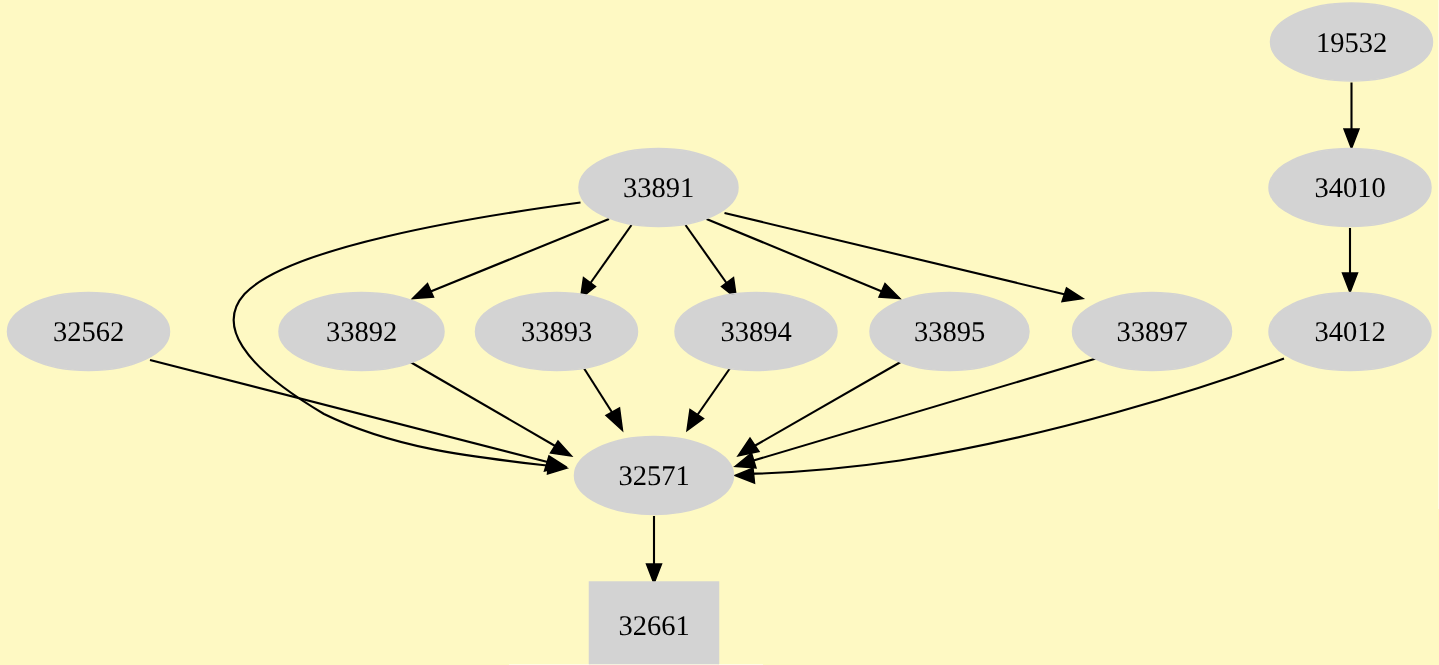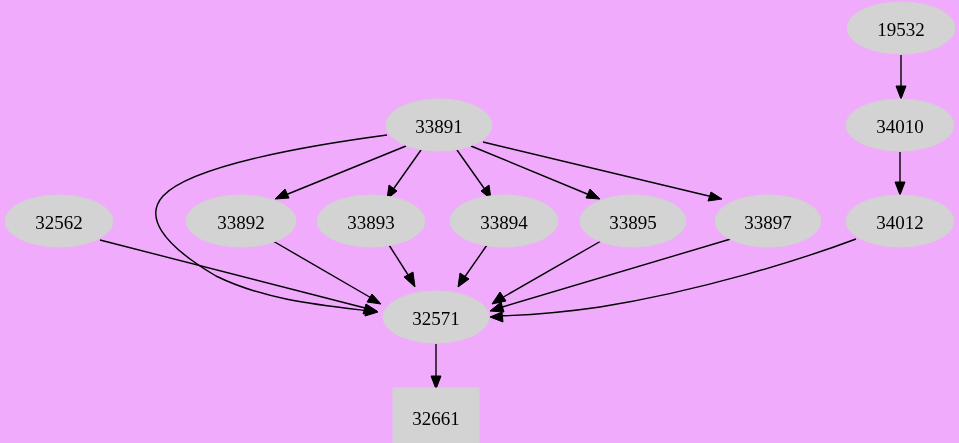--- a/index.html
+++ b/index.html
@@ -42,21 +42,21 @@
   }
   .edge-head {
     fill: #000000;
     stroke: #000000;
     stroke-width: 1;
   }
 </style>
 </head>
 <body>
 
-<div id="graph-canvas" style="background: #f0abfc;">
+<div id="graph-canvas" style="background: #fef9c3;">
   <svg id="graph-svg" viewBox="0 0 959 443">
     <g id="edges-layer">
         <g>
           <path class="edge-path" d="M 901,55 L 901,90" stroke="#000000"></path>
           <path class="edge-head" d="M 901,99 L 896,86 L 906,86 Z" fill="#000000" stroke="#000000"></path>
         </g>
         <g>
           <path class="edge-path" d="M 900,152 L 900,186" stroke="#000000"></path>
           <path class="edge-head" d="M 900,195 L 895,182 L 905,182 Z" fill="#000000" stroke="#000000"></path>
         </g>

